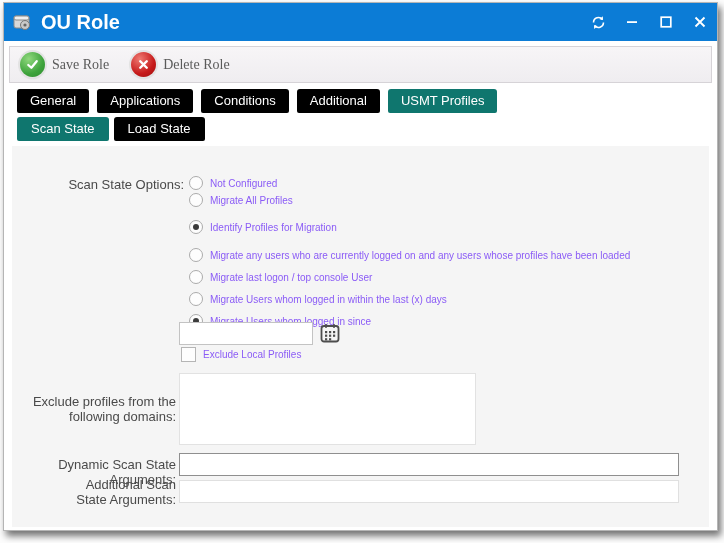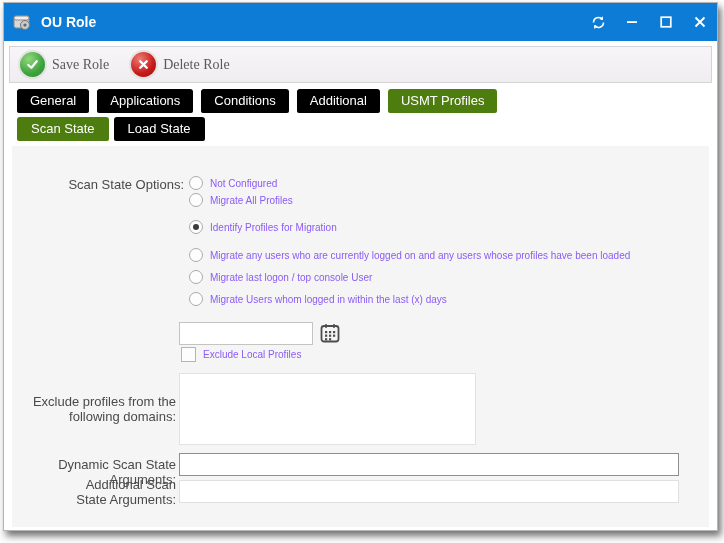--- a/index.html
+++ b/index.html
@@ -10,21 +10,21 @@
   .window {
     position:absolute; left:3px; top:2px; width:715px; height:529px;
     background:#ffffff; border:1px solid #b5b5b5;
     box-shadow:3px 5px 7px rgba(0,0,0,.55);
   }
   .titlebar {
     position:absolute; left:0; top:0; right:0; height:38px;
     background:#0c7cd6; display:flex; align-items:center; color:#fff;
   }
   .title-icon { width:20px; height:18px; margin-left:9px; }
-  .title-text { margin-left:8px; font-size:14px; font-weight:bold; color:#fff; }
+  .title-text { margin-left:8px; font-size:20px; font-weight:bold; color:#fff; }
   .win-controls { margin-left:auto; display:flex; align-items:center; height:100%; }
   .win-btn { width:34px; height:100%; display:flex; align-items:center; justify-content:center; cursor:default; }
   .win-btn svg { display:block; }
 
   .frame { position:absolute; left:0; top:38px; right:0; bottom:0; background:#ffffff; padding:5px 5px 0 5px; }
 
   
   .toolbar {
     height:37px; border:1px solid #d6d3d7;
     background:linear-gradient(#f7f5f7,#efedf0);
@@ -40,21 +40,21 @@
 
   
   .tabs-row { display:flex; margin-top:6px; margin-left:8px; }
   .tabs-row.sub { margin-top:4px; }
   .tab {
     height:24px; line-height:24px; padding:0 13px; margin-right:8px;
     background:#000000; color:#fff; font-size:13px; border-radius:3px 3px 2px 2px;
     cursor:default; white-space:nowrap;
   }
   .tabs-row.sub .tab { margin-right:5px; padding:0 14px; }
-  .tab.active { background:#4d7c0f; }
+  .tab.active { background:#0f766e; }
 
   
   .panel {
     position:relative; margin-top:5px; margin-left:3px; margin-right:3px;
     height:381px; background:#f5f5f5;
   }
   .flabel { position:absolute; width:164px; text-align:right; font-size:13px; color:#4a4a4a; line-height:15px; }
 
   .radio-row { position:absolute; left:177px; display:flex; align-items:center; height:16px; }
   .radio {
@@ -186,20 +186,24 @@
           <span class="radio"></span>
           <span class="rlabel">Migrate any users who are currently logged on and any users whose profiles have been loaded</span>
         </div>
         <div class="radio-row" style="top:123px;">
           <span class="radio"></span>
           <span class="rlabel">Migrate last logon / top console User</span>
         </div>
         <div class="radio-row" style="top:145px;">
           <span class="radio"></span>
           <span class="rlabel">Migrate Users whom logged in within the last (x) days</span>
+        </div>
+        <div class="radio-row" style="top:167px;">
+          <span class="radio sel"></span>
+          <span class="rlabel">Migrate Users whom logged in since</span>
         </div>
 
         <input class="date-input" type="text" value="" style="">
         <svg class="cal-btn" viewBox="0 0 20 20">
           <rect x="1.5" y="3" width="17" height="15.5" rx="2.5" fill="none" stroke="#4d4d4d" stroke-width="1.8"></rect>
           <rect x="5" y="1" width="2" height="4" rx="1" fill="#4d4d4d"></rect>
           <rect x="13" y="1" width="2" height="4" rx="1" fill="#4d4d4d"></rect>
           <g fill="#4d4d4d">
             <rect x="5" y="8" width="2.2" height="2.2"></rect>
               <rect x="9" y="8" width="2.2" height="2.2"></rect>

